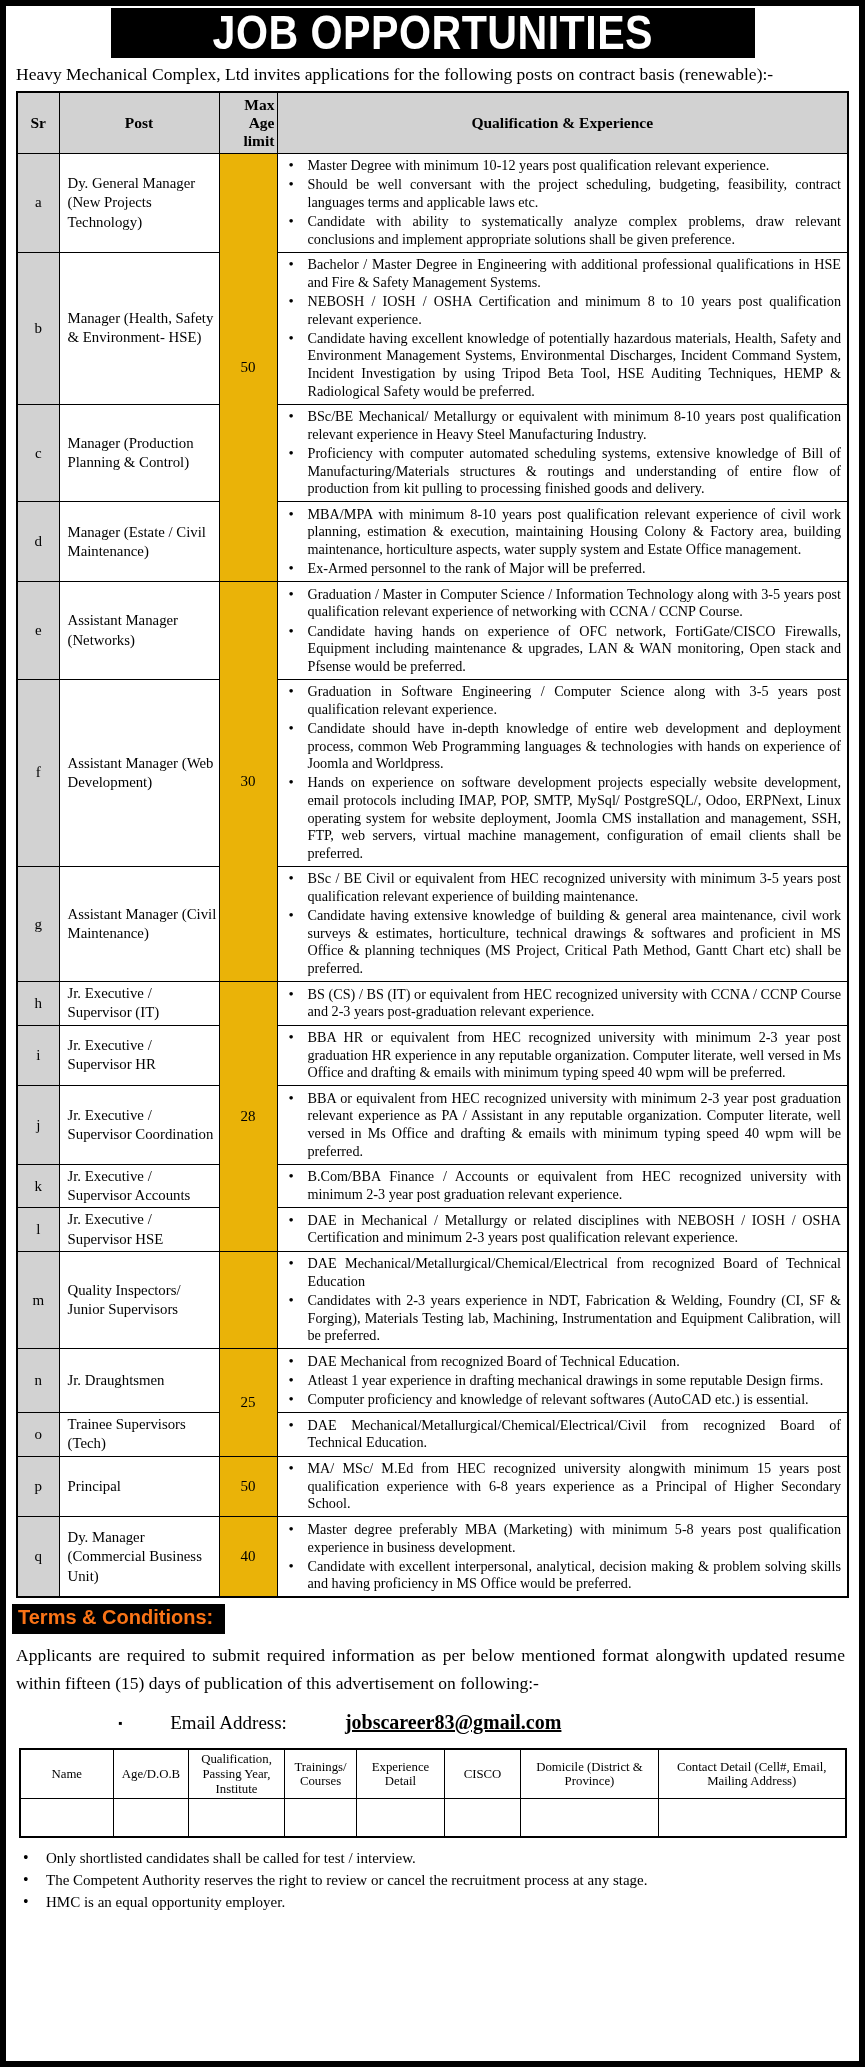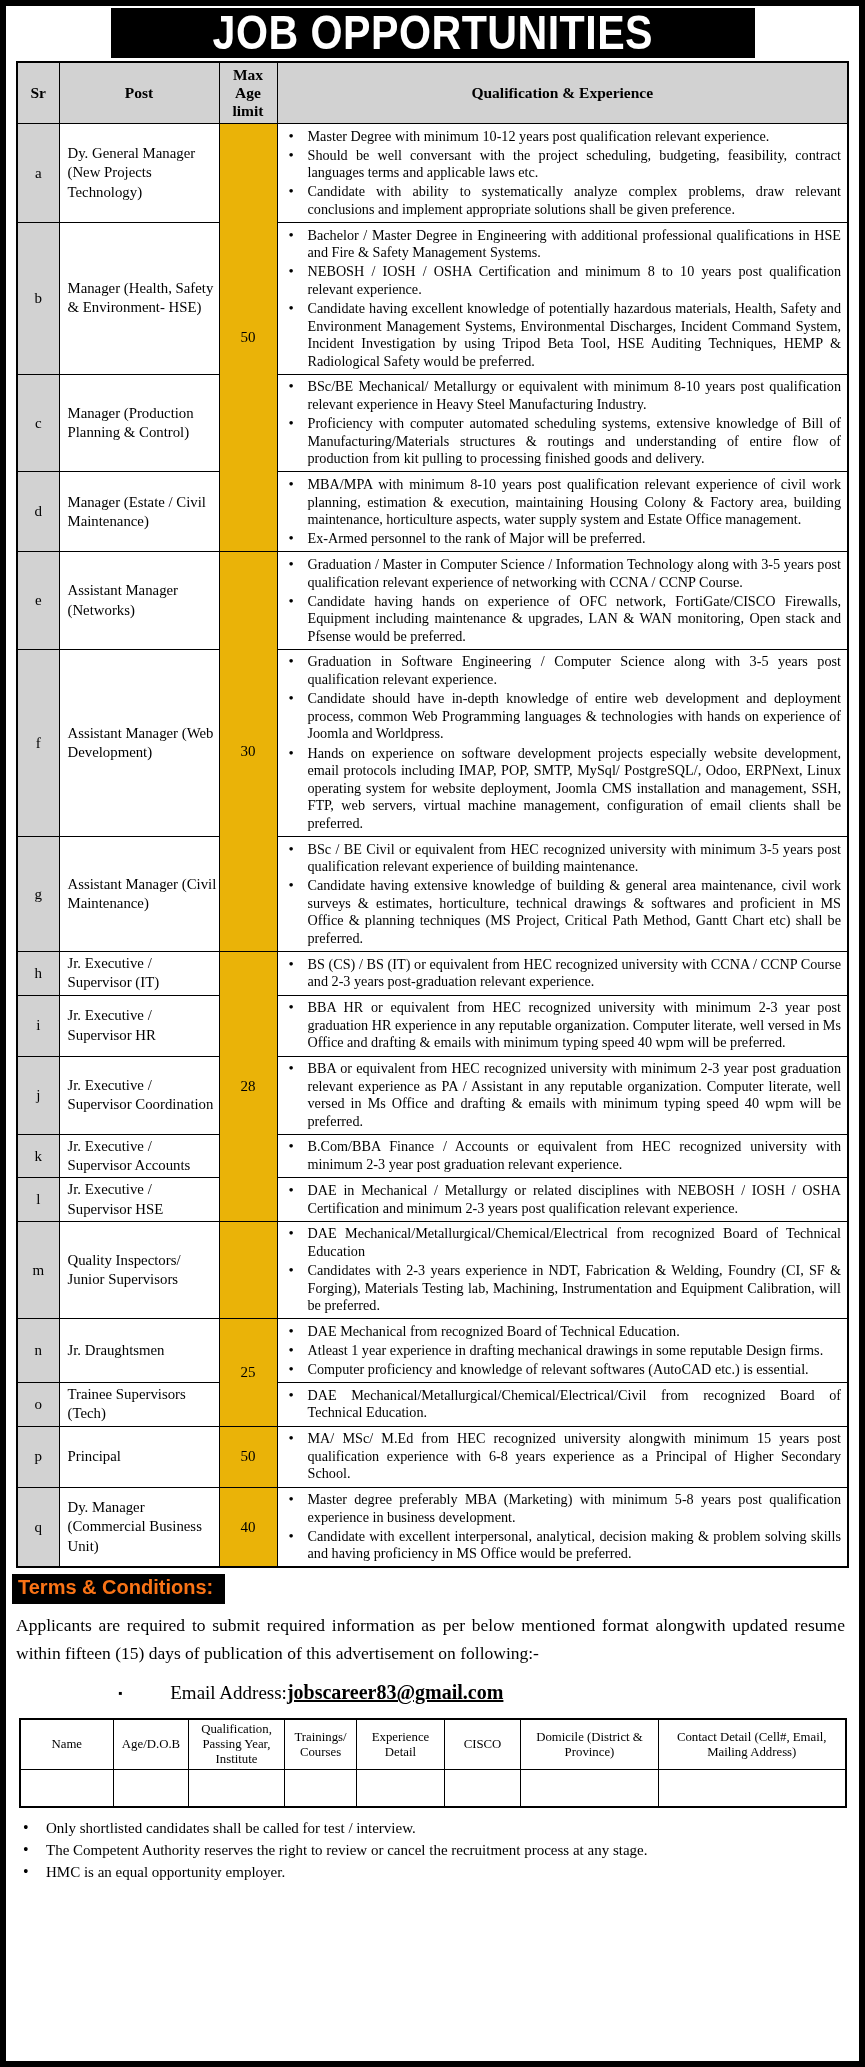--- a/index.html
+++ b/index.html
@@ -22,38 +22,38 @@
   .banner-text{color:#fff;font-family:"Liberation Sans",sans-serif;font-weight:700;
     font-size:42px;letter-spacing:0.5px;white-space:nowrap;transform:scale(0.98,1.14);}
   
   .intro{margin:3px 12px 5px 10px;font-size:17.5px;line-height:1.25;}
   
   table.jobs{border-collapse:collapse;margin:0 auto;width:833px;border:2px solid var(--ink);}
   .jobs th,.jobs td{border:1px solid var(--ink);}
   .jobs thead th{background:var(--header-bg);font-size:15.5px;padding:3px 2px;font-weight:700;}
   th.col-sr{width:42px;}
   th.col-post{width:160px;}
-  th.col-age{width:58px;}
+  th.col-age{width:58px;text-align:right;}
   td.sr{background:var(--header-bg);text-align:center;font-size:15px;vertical-align:middle;}
   td.post{font-size:14.8px;padding:2px 2px 2px 8px;vertical-align:middle;line-height:1.3;}
   td.age{text-align:center;font-size:15px;vertical-align:middle;background:#eab308;}
   td.qual{padding:2px 6px 2px 0;vertical-align:top;}
   td.qual ul{margin:0;padding:0;list-style:none;}
   td.qual li{position:relative;padding-left:30px;font-size:14.2px;line-height:1.24;
     text-align:justify;margin:1.5px 0;}
   td.qual li::before{content:"\2022";position:absolute;left:11px;top:-1px;font-size:15px;}
   
   .terms-wrap{margin:6px 12px 0 6px;}
   .terms-label{display:inline-block;background:var(--ink);color:#f97316;
     font-family:"Liberation Sans",sans-serif;font-weight:700;font-size:20px;
     padding:2px 12px 5px 6px;}
   .apply-para{margin:7px 14px 0 10px;font-size:17.5px;line-height:1.6;text-align:justify;}
   .email-line{margin:14px 0 8px 112px;display:flex;align-items:baseline;}
   .sq-bullet{font-size:12px;margin-right:48px;position:relative;top:-2px;}
-  .email-label{font-size:19px;}
+  .email-label{font-size:19px;margin-right:58px;}
   .email-value{font-size:20px;font-weight:700;text-decoration:underline;color:var(--ink);cursor:pointer;}
   
   table.form{border-collapse:collapse;margin:6px auto 0;width:828px;border:2px solid var(--ink);table-layout:fixed;}
   .form th,.form td{border:1px solid var(--ink);}
   .form th{font-weight:400;font-size:12.8px;line-height:1.15;padding:2px 1px;text-align:center;
     vertical-align:middle;height:46px;}
   .form td{height:38px;}
   col.c1{width:94px}col.c2{width:75px}col.c3{width:96px}col.c4{width:72px}
   col.c5{width:88px}col.c6{width:76px}col.c7{width:138px}col.c8{width:187px}
   
@@ -69,20 +69,21 @@
 </style>
 </head>
 <body>
 
 <div class="page">
 
   <div class="banner">
     <span class="banner-text">JOB OPPORTUNITIES</span>
   </div>
 
+  <p class="intro">Heavy Mechanical Complex, Ltd invites applications for the following posts on contract basis (renewable):-</p>
 
   <table class="jobs">
     <thead>
       <tr>
         <th class="col-sr">Sr</th>
         <th class="col-post">Post</th>
         <th class="col-age">Max Age limit</th>
         <th class="col-qual">Qualification &amp; Experience</th>
       </tr>
     </thead>

